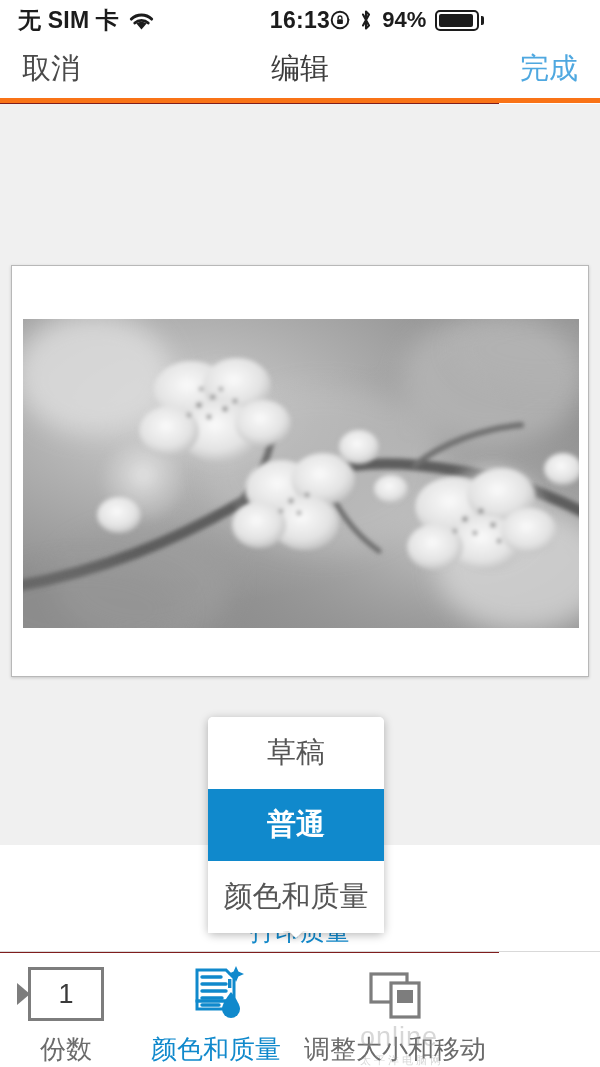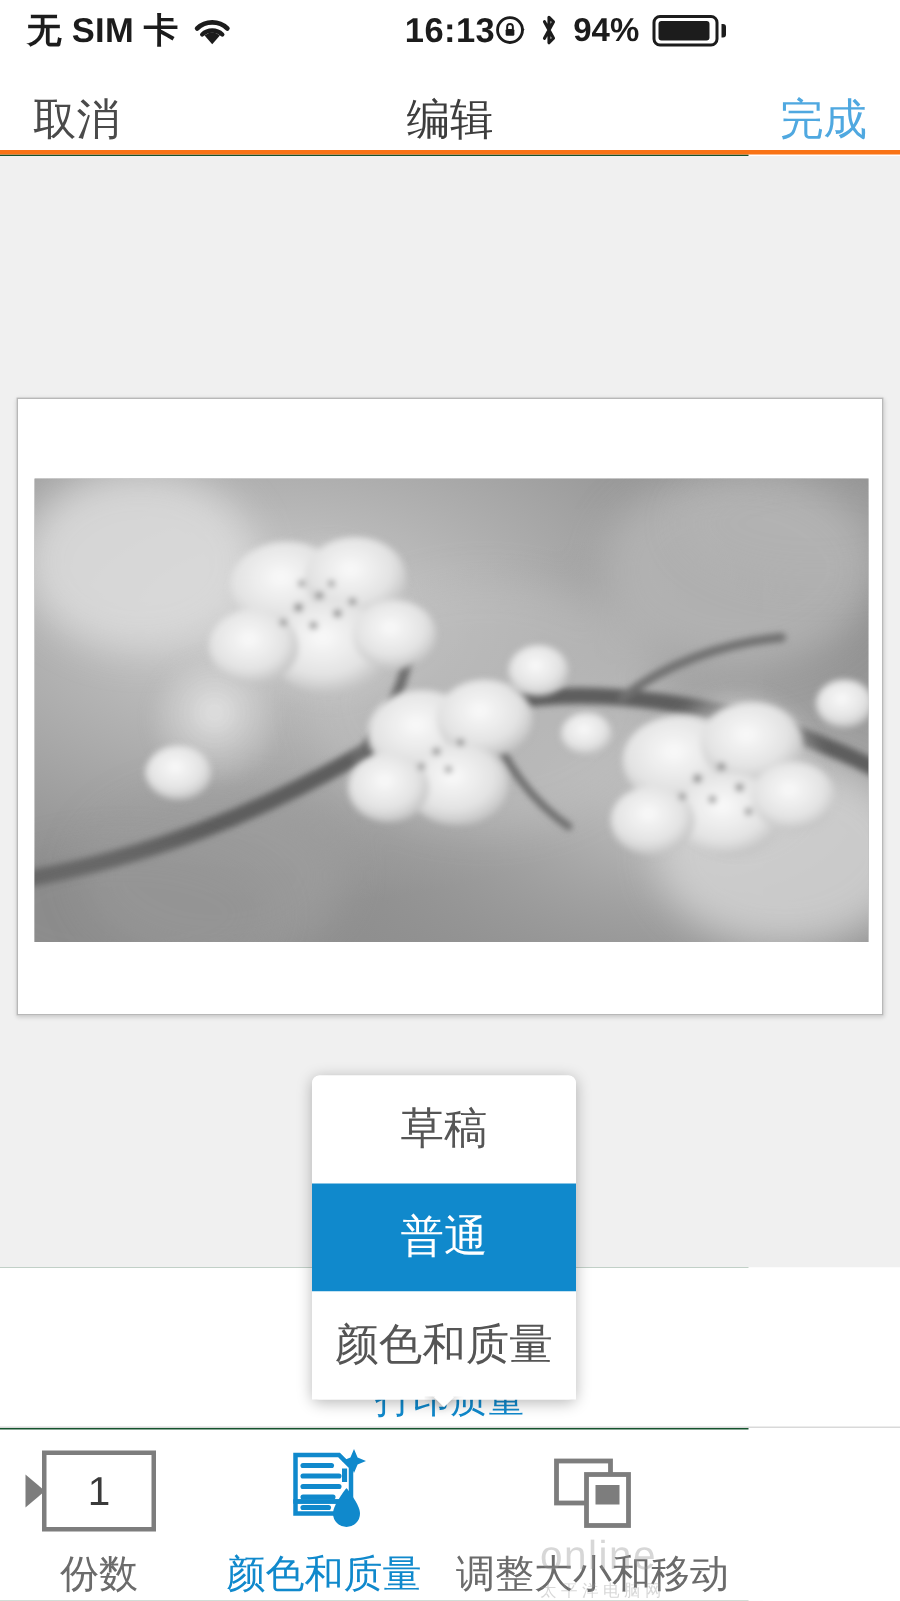--- a/index.html
+++ b/index.html
@@ -2,21 +2,21 @@
 <html><head>
 <meta charset="utf-8">
 <style>
   * { box-sizing: border-box; margin: 0; padding: 0; }
   html, body {
     width: 600px; height: 1067px;
     font-family: "Liberation Sans", "DejaVu Sans", sans-serif;
     background: #ffffff;
     overflow: hidden;
   }
-  .screen { position: relative; width: 499px; height: 1067px; background: #14532d; }
+  .screen { position: relative; width: 499px; height: 1067px; background: #7f1d1d; }
 
   
   .statusbar {
     position: absolute; left: 0; top: 0; width: 600px; height: 40px;
     display: flex; align-items: center; background: #ffffff;
     padding: 0 18px;
   }
   .sb-left { display: flex; align-items: center; gap: 9px; flex: 1; }
   .sb-center { display: flex; align-items: center; justify-content: center; flex: 0 0 auto; }
   .sb-right { display: flex; align-items: center; justify-content: flex-start; gap: 9px; flex: 1; }
@@ -29,22 +29,22 @@
   .bat-body {
     width: 44px; height: 21px; border: 2.5px solid #1c1c1c; border-radius: 5px;
     padding: 2px; display: flex; align-items: center;
   }
   .bat-fill { height: 100%; width: 94%; background: #1c1c1c; border-radius: 2px; }
   .bat-cap { width: 3px; height: 9px; background: #1c1c1c; border-radius: 0 2px 2px 0; margin-left: 1.5px; }
 
   
   .navbar {
     position: absolute; left: 0; top: 40px; width: 600px; height: 63px;
-    background: #ffffff; display: flex; align-items: flex-end;
-    border-bottom: 3px solid #f97316;
+    background: #ffffff; display: flex; align-items: center;
+    border-bottom: 5px solid #f97316;
   }
   .nav-btn {
     font-size: 29px; color: #4a4a4a; padding: 0 22px; cursor: pointer;
     white-space: nowrap;
   }
   .nav-title {
     position: absolute; left: 0; right: 0; text-align: center;
     font-size: 29px; color: #3d3d3d; pointer-events: none;
   }
   .nav-done { margin-left: auto; color: #4FA8E0; }
@@ -71,21 +71,21 @@
     background: #ffffff; border-radius: 5px;
     box-shadow: 0 2px 10px rgba(0,0,0,.28);
     z-index: 30;
   }
   .pop-item {
     height: 72px; display: flex; align-items: center; justify-content: center;
     font-size: 29px; color: #555555; cursor: pointer; background: #ffffff;
   }
   .pop-item:first-child { border-radius: 5px 5px 0 0; }
   .pop-item:last-child  { border-radius: 0 0 5px 5px; }
-  .pop-item.selected { background: #1089CC; color: #ffffff; }
+  .pop-item.selected { background: #1089CC; color: #ffffff; font-weight: bold; }
   .pop-arrow {
     position: absolute; left: 50%; bottom: -11px; width: 26px; height: 13px;
     margin-left: -13px; overflow: hidden;
   }
   .pop-arrow::after {
     content: ""; position: absolute; left: 3px; top: -17px;
     width: 20px; height: 20px; background: #ffffff; transform: rotate(45deg);
     box-shadow: 0 2px 6px rgba(0,0,0,.2);
   }
 

